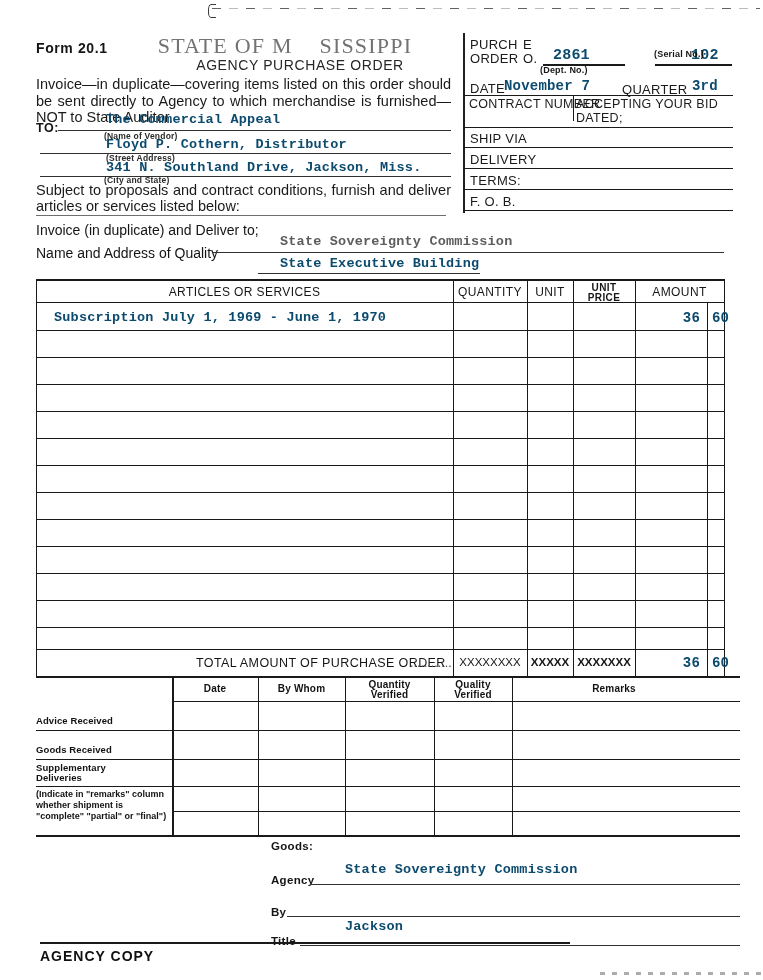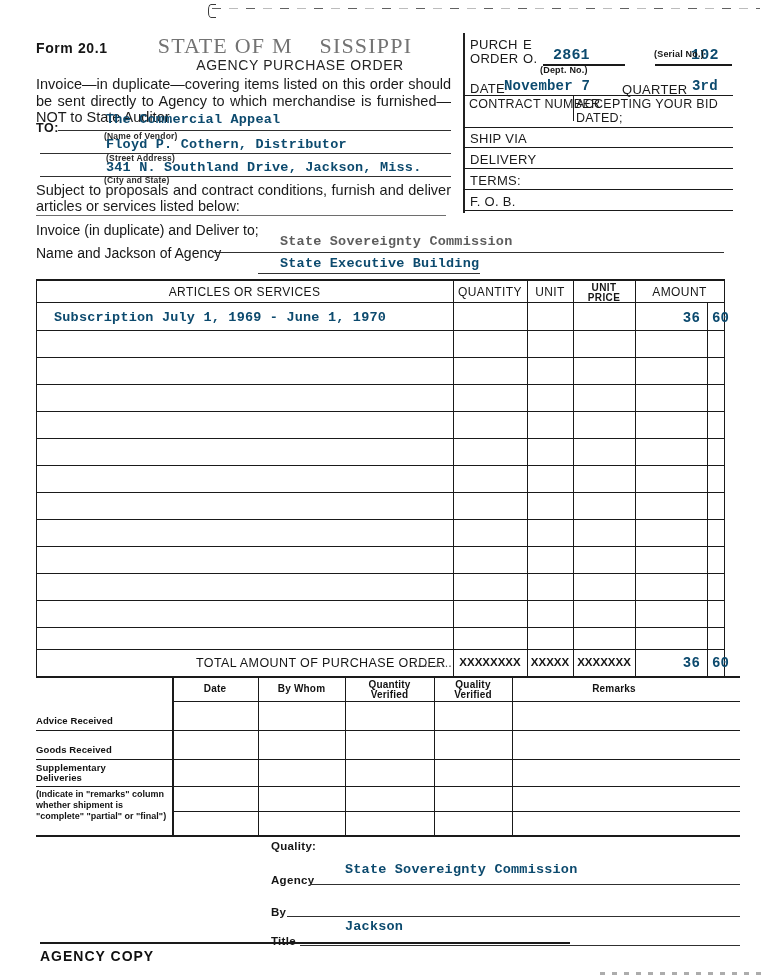--- a/index.html
+++ b/index.html
@@ -248,21 +248,21 @@
 <div class="abs typed" style="left:540px; top:173px; font-size:12px;"></div>
 <div class="ln hl" style="left:463px; top:189px; width:270px;"></div>
 
 <div class="abs prt rbox-label" style="left:470px; top:194px;">F. O. B.</div>
 <div class="abs typed" style="left:540px; top:194px; font-size:12px;"></div>
 <div class="ln hl" style="left:463px; top:210px; width:270px;"></div>
 
 <div class="ln hl rule-faint" style="left:36px; top:215px; width:410px;"></div>
 
 <div class="abs prt" id="deliver-note">Invoice (in duplicate) and Deliver to;</div>
-<div class="abs prt" id="agency-label">Name and Jackson of Agency</div>
+<div class="abs prt" id="agency-label">Name and Address of Quality</div>
 <div class="abs typed faded" style="left:280px; top:234px; font-size:13.5px;">State Sovereignty Commission</div>
 <div class="ln hl rule-thin" style="left:213px; top:252px; width:511px;"></div>
 <div class="abs typed" style="left:280px; top:256px; font-size:13.5px;">State Executive Building</div>
 <div class="ln hl rule-thin" style="left:258px; top:273px; width:222px;"></div>
 
 <div id="main-table">
 
   <div class="ln hl" style="left:0; top:0; width:688px; height:1.5px;"></div>
   <div class="ln hl" style="left:0; top:23px; width:688px;"></div>
 
@@ -294,21 +294,21 @@
   <div class="ln hl" style="left:0; top:213px; width:688px;"></div>
   <div class="ln hl" style="left:0; top:240px; width:688px;"></div>
   <div class="ln hl" style="left:0; top:267px; width:688px;"></div>
   <div class="ln hl" style="left:0; top:294px; width:688px;"></div>
   <div class="ln hl" style="left:0; top:321px; width:688px;"></div>
   <div class="ln hl" style="left:0; top:348px; width:688px;"></div>
   <div class="ln hl" style="left:0; top:370px; width:688px;"></div>
 
   <div class="abs prt" style="left:160px; top:377px; font-size:12.5px; letter-spacing:.4px;">TOTAL AMOUNT OF PURCHASE ORDER</div>
   <div class="abs prt" style="left:374px; top:377px; font-size:12.5px; color:#4a4a4a;">............</div>
-  <div class="abs prt" style="left:417px; top:377px; width:74px; text-align:center; font-size:11.5px; font-weight:bold;">XXXXXXXX</div>
+  <div class="abs prt" style="left:417px; top:377px; width:74px; text-align:center; font-size:11.5px; font-weight:normal;">XXXXXXXX</div>
   <div class="abs prt" style="left:491px; top:377px; width:46px; text-align:center; font-size:11.5px; font-weight:bold;">XXXXX</div>
   <div class="abs prt" style="left:537px; top:377px; width:62px; text-align:center; font-size:11.5px; font-weight:bold;">XXXXXXX</div>
   <div class="abs typed" style="left:632px; top:376px; font-size:14px; width:32px; text-align:right;">36</div>
   <div class="abs typed" style="left:676px; top:376px; font-size:14px;">60</div>
 
   <div class="ln hl" style="left:0; top:397px; width:688px; height:1.5px;"></div>
 </div>
 
 <div class="abs" style="left:36px; top:676px; width:704px; height:160px;">
   <div class="ln hl" style="left:0; top:0; width:704px; height:1.5px;"></div>
@@ -338,21 +338,21 @@
   <div class="vt-rowlabel" style="left:0; top:87px;">Supplementary</div>
   <div class="vt-rowlabel" style="left:0; top:97px;">Deliveries</div>
   <div class="ln hl" style="left:0; top:110px; width:704px;"></div>
 
   <div class="vt-note" style="left:0; top:113px;">(Indicate in "remarks" column whether shipment is "complete" "partial" or "final")</div>
   <div class="ln hl" style="left:136px; top:135px; width:568px;"></div>
 
   <div class="ln hl" style="left:0; top:159px; width:704px; height:1.5px;"></div>
 </div>
 
-<div class="sig-label" style="left:271px; top:840px;">Quality:</div>
+<div class="sig-label" style="left:271px; top:840px;">Goods:</div>
 
 <div class="sig-label" style="left:271px; top:874px;">Agency</div>
 <div class="abs typed" style="left:345px; top:862px; font-size:13.5px;">State Sovereignty Commission</div>
 <div class="ln hl rule-thin" style="left:310px; top:884px; width:430px;"></div>
 
 <div class="sig-label" style="left:271px; top:906px;">By</div>
 <div class="abs typed" style="left:345px; top:897px; font-size:13.5px;"></div>
 <div class="ln hl rule-thin" style="left:287px; top:916px; width:453px;"></div>
 
 <div class="sig-label" style="left:271px; top:935px;">Title</div>

